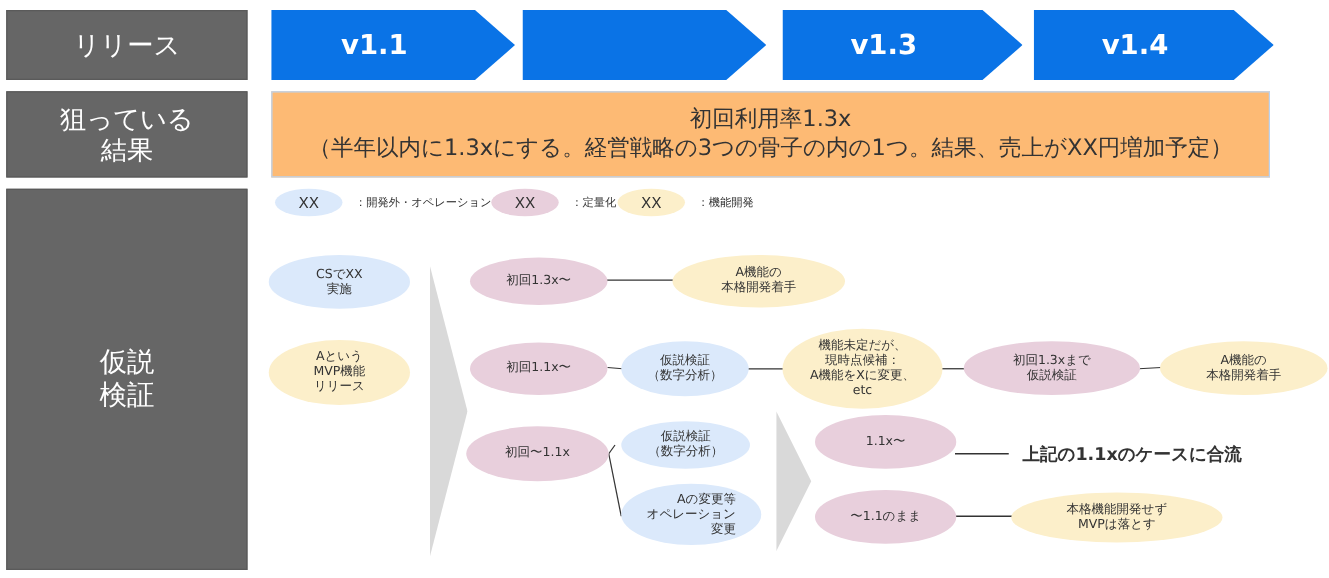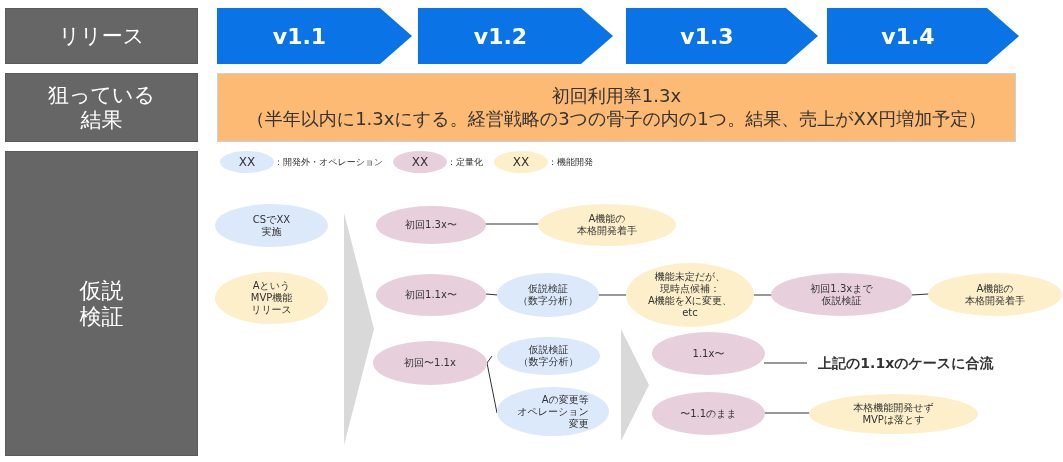--- a/index.html
+++ b/index.html
@@ -31,21 +31,21 @@
       display: flex; flex-direction: column; align-items: center; justify-content: center;
       font-size: 18px; color: #333333; line-height: 1.25;
     }
 
     .legend { position: absolute; top: 150px; height: 24px; display: flex; align-items: center; }
     .legend .pill {
       width: 54px; height: 22px; border-radius: 50%;
       display: flex; align-items: center; justify-content: center;
       font-size: 12px; color: #333;
     }
-    .legend .lbl { font-size: 9px; margin-left: 0; color: #333; }
+    .legend .lbl { font-size: 9px; margin-left: 10px; color: #333; }
 
     .node {
       position: absolute; border-radius: 50%;
       display: flex; align-items: center; justify-content: center; text-align: center;
       font-size: 10px; line-height: 1.2; color: #333333; white-space: pre-line;
     }
     .blue { background: #dbe9fb; }
     .pink { background: #e8cfdc; }
     .yellow { background: #fcefca; }
 
@@ -70,21 +70,20 @@
 <div class="release-arrow" style="left:217px; width:195px;">
   <svg viewBox="0 0 195 56" preserveAspectRatio="none">
       <polygon points="0,0 163,0 195,28 163,56 0,56" fill="#0a73e6"></polygon>
     </svg>
   <span>v1.1</span>
 </div>
 <div class="release-arrow" style="left:418px; width:195px;">
   <svg viewBox="0 0 195 56" preserveAspectRatio="none">
       <polygon points="0,0 163,0 195,28 163,56 0,56" fill="#0a73e6"></polygon>
     </svg>
-  <span>v1.2</span>
 </div>
 <div class="release-arrow" style="left:626px; width:192px;">
   <svg viewBox="0 0 192 56" preserveAspectRatio="none">
       <polygon points="0,0 160,0 192,28 160,56 0,56" fill="#0a73e6"></polygon>
     </svg>
   <span>v1.3</span>
 </div>
 <div class="release-arrow" style="left:827px; width:192px;">
   <svg viewBox="0 0 192 56" preserveAspectRatio="none">
       <polygon points="0,0 160,0 192,28 160,56 0,56" fill="#0a73e6"></polygon>

